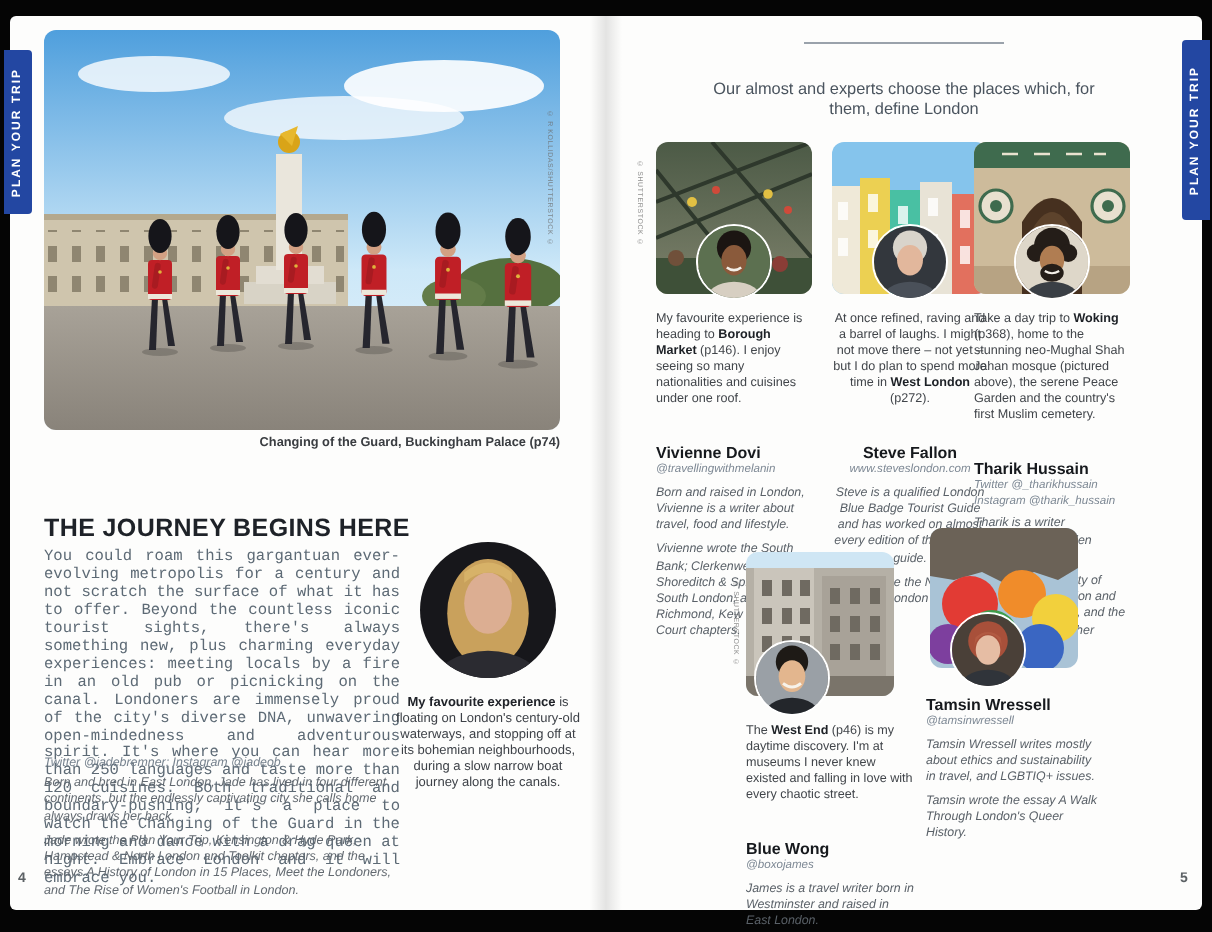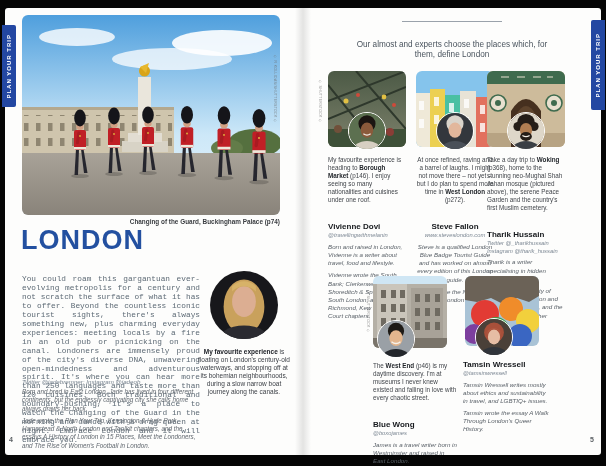--- a/index.html
+++ b/index.html
@@ -109,21 +109,21 @@
           <use href="#gd" transform="translate(92,158)"></use>
           <use href="#gd" transform="translate(126,157)"></use>
           <use href="#gd" transform="translate(165,159) scale(1.04)"></use>
           <use href="#gd" transform="translate(202,162) scale(1.08)"></use>
           <use href="#gd" transform="translate(237,166) scale(1.1)"></use>
         </svg>
       </div>
       <div class="credit-v lp-credit">© R KOLLIDAS/SHUTTERSTOCK ©</div>
     </div>
     <div class="lp-caption">Changing of the Guard, Buckingham Palace (p74)</div>
-    <div class="lp-title">LONDON</div>
+    <div class="lp-subtitle">THE JOURNEY BEGINS HERE</div>
     <p class="lp-intro">You could roam this gargantuan ever-evolving metropolis for a century and not scratch the surface of what it has to offer. Beyond the countless iconic tourist sights, there's always something new, plus charming everyday experiences: meeting locals by a fire in an old pub or picnicking on the canal. Londoners are immensely proud of the city's diverse DNA, unwavering open-mindedness and adventurous spirit. It's where you can hear more than 250 languages and taste more than 120 cuisines. Both traditional and boundary-pushing, it's a place to watch the Changing of the Guard in the morning and dance with a drag queen at night. Embrace London and it will embrace you.</p>
 
     <div class="lp-author">
       <div class="social">Twitter @jadebremner; Instagram @jadeob</div>
       <p>Born and bred in East London, Jade has lived in four different continents, but the endlessly captivating city she calls home always draws her back.</p>
       <p>Jade wrote the Plan Your Trip, Kensington &amp; Hyde Park, Hampstead &amp; North London and Toolkit chapters, and the essays A History of London in 15 Places, Meet the Londoners, and The Rise of Women's Football in London.</p>
     </div>
     <div class="pagenum pn-left">4</div>
 
     <div class="jade-avatar">
@@ -303,21 +303,21 @@
           </svg>
         </div>
       </div>
       <p class="quote" style="margin-top:14px;"><span>The </span><b>West End</b><span> (p46) is my daytime discovery. I'm at museums I never knew existed and falling in love with every chaotic street.</span></p>
       <h4 class="cname">Blue Wong</h4>
       <div class="csocial">@boxojames</div>
       <p class="cbio">James is a travel writer born in Westminster and raised in East London.</p>
       <p class="cbio">James wrote the West End chapter.</p>
     </div>
 
-    <div class="col" style="left:458px;top:268px;width:88px;">
+    <div class="col" style="left:458px;top:256px;width:88px;">
       <div class="ph" style="width:74px;height:70px;margin-left:2px;">
         <div class="img">
           <svg width="74" height="70" viewBox="0 0 74 70">
             <rect width="74" height="70" fill="#a9c3d6"></rect>
             <path d="M0,0 h74 v20 l-10,6 -12,-4 -14,6 -12,-6 -14,4 -12,-2 Z" fill="#6b6257"></path>
             <circle cx="20" cy="38" r="14" fill="#e23b34"></circle>
             <circle cx="46" cy="33" r="12" fill="#f08c2a"></circle>
             <circle cx="63" cy="45" r="12" fill="#f2d03c"></circle>
             <circle cx="31" cy="54" r="13" fill="#3f9e4d"></circle>
             <circle cx="55" cy="60" r="12" fill="#3a66c2"></circle>

